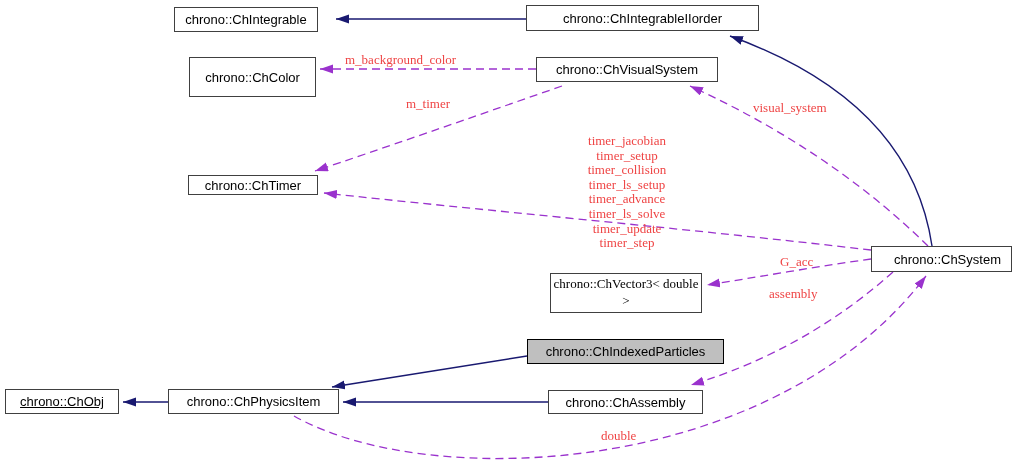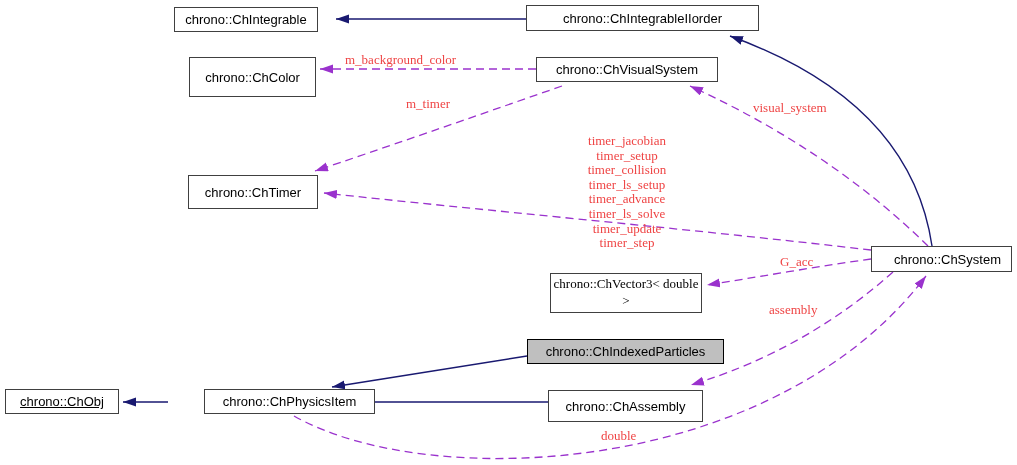--- a/index.html
+++ b/index.html
@@ -41,36 +41,36 @@
     <path d="M 928,246 Q 830,150 690,86" stroke="#9a32cd" stroke-width="1.3" stroke-dasharray="8,5" fill="none" marker-end="url(#arrP)"></path>
     <path d="M 871,259 C 820,266 758,277 707,285" stroke="#9a32cd" stroke-width="1.3" stroke-dasharray="8,5" fill="none" marker-end="url(#arrP)"></path>
     <path d="M 893,272 C 812,344 733,372 691,385" stroke="#9a32cd" stroke-width="1.3" stroke-dasharray="8,5" fill="none" marker-end="url(#arrP)"></path>
     <path d="M 294,416 C 428,492 772,478 926,276" stroke="#9a32cd" stroke-width="1.3" stroke-dasharray="8,5" fill="none" marker-end="url(#arrP)"></path>
   </svg>
 
   <div class="node" style="left:174px;top:7px;width:144px;height:25px;">chrono::ChIntegrable</div>
   <div class="node" style="left:526px;top:5px;width:233px;height:26px;">chrono::ChIntegrableIIorder</div>
   <div class="node" style="left:189px;top:57px;width:127px;height:40px;">chrono::ChColor</div>
   <div class="node" style="left:536px;top:57px;width:182px;height:25px;">chrono::ChVisualSystem</div>
-  <div class="node" style="left:188px;top:175px;width:130px;height:34px;">chrono::ChTimer</div>
+  <div class="node" style="left:188px;top:175px;width:130px;height:20px;">chrono::ChTimer</div>
   <div class="node" style="left:871px;top:246px;width:141px;height:26px;padding-left:12px;">chrono::ChSystem</div>
   <div class="node wrap" style="left:550px;top:273px;width:152px;height:40px;">chrono::ChVector3&lt; double &gt;</div>
   <div class="node hl" style="left:527px;top:339px;width:197px;height:25px;">chrono::ChIndexedParticles</div>
   <div class="node" style="left:5px;top:389px;width:114px;height:25px;text-decoration:underline;">chrono::ChObj</div>
-  <div class="node" style="left:168px;top:389px;width:171px;height:25px;margin-left:36px;">chrono::ChPhysicsItem</div>
-  <div class="node" style="left:548px;top:390px;width:155px;height:32px;">chrono::ChAssembly</div>
+  <div class="node" style="left:168px;top:389px;width:171px;height:25px;">chrono::ChPhysicsItem</div>
+  <div class="node" style="left:548px;top:390px;width:155px;height:24px;">chrono::ChAssembly</div>
 
   <div class="elabel" style="left:345px;top:52px;">m_background_color</div>
   <div class="elabel" style="left:406px;top:96px;">m_timer</div>
   <div class="elabel center" style="left:557px;top:94px;width:140px;margin-top:40px;">timer_jacobian
 timer_setup
 timer_collision
 timer_ls_setup
 timer_advance
 timer_ls_solve
 timer_update
 timer_step</div>
   <div class="elabel" style="left:753px;top:100px;">visual_system</div>
   <div class="elabel" style="left:780px;top:254px;">G_acc</div>
-  <div class="elabel" style="left:769px;top:302px;text-align:center;">assembly</div>
+  <div class="elabel" style="left:769px;top:286px;text-align:center;">assembly</div>
   <div class="elabel" style="left:601px;top:428px;">double</div>
 
 </div>
 
 </body></html>

